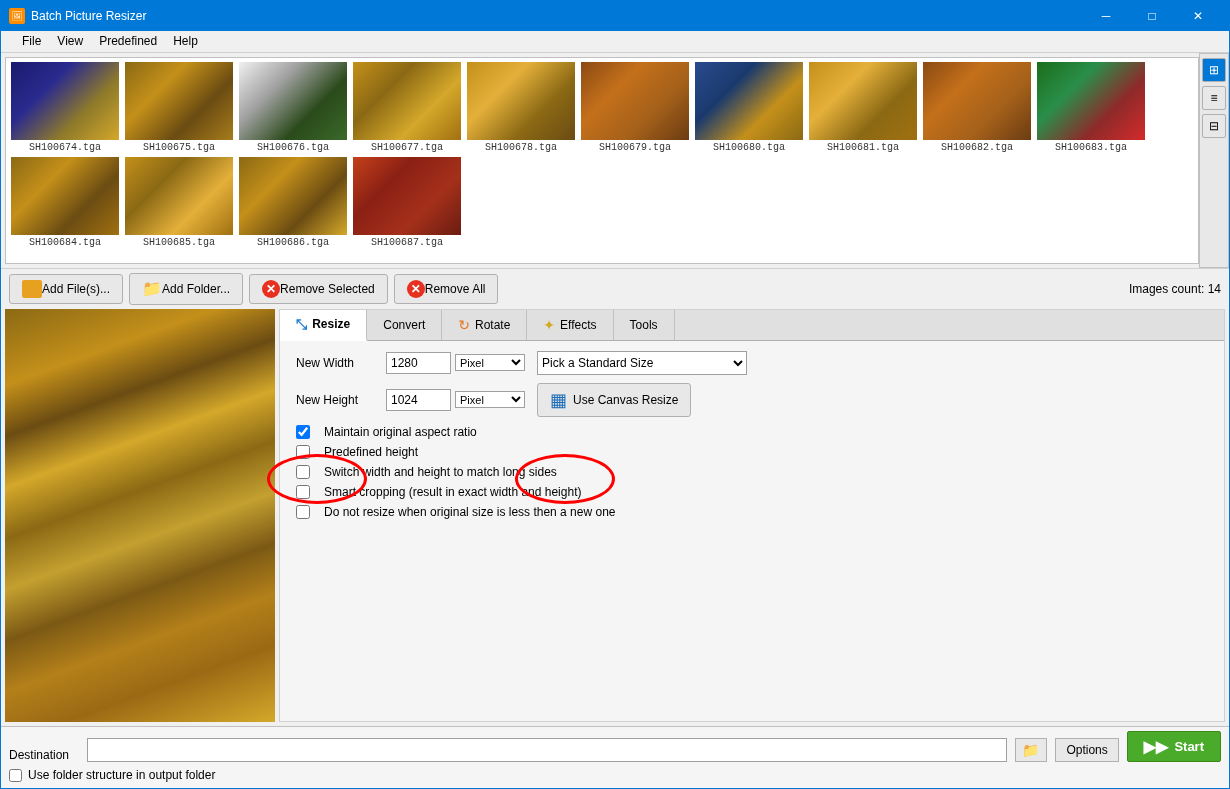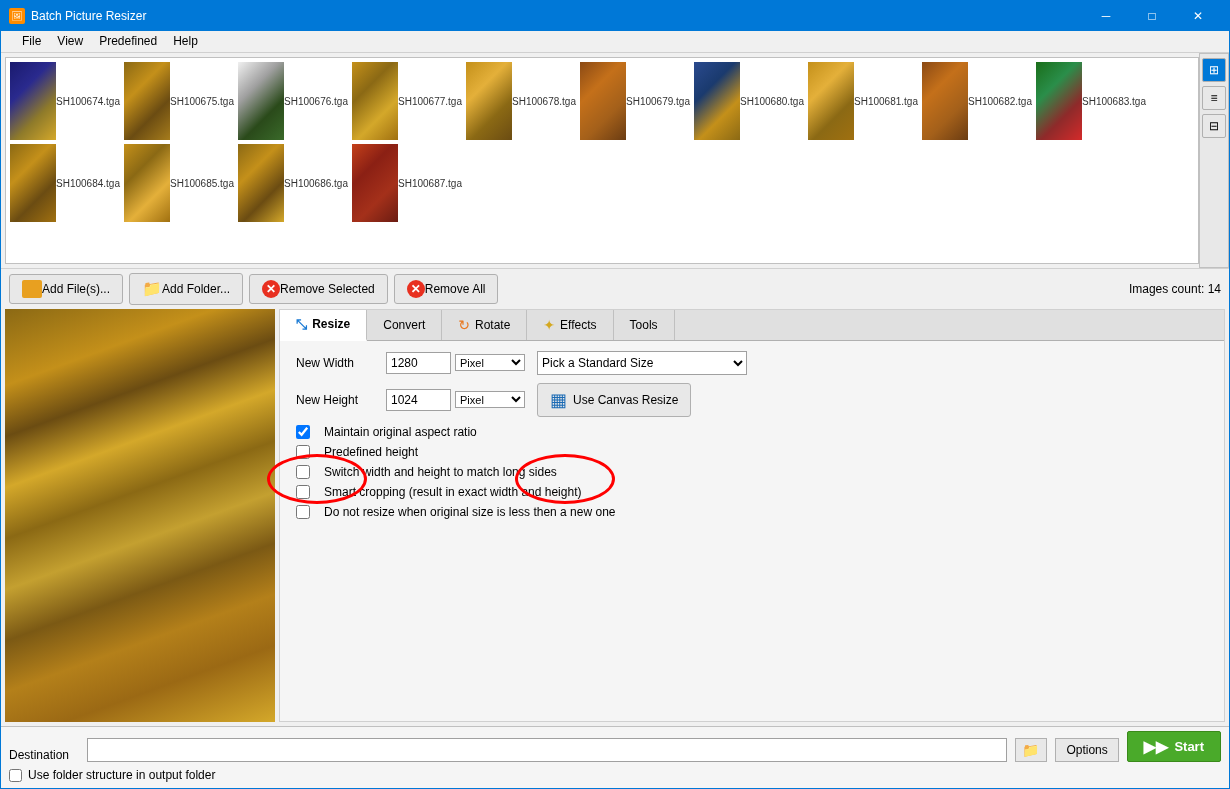--- a/index.html
+++ b/index.html
@@ -48,23 +48,25 @@
       overflow-y: auto;
       display: flex;
       flex-wrap: wrap;
       padding: 4px;
       gap: 4px;
       align-content: flex-start;
     }
 
     .thumb-item {
       display: flex;
+      flex-direction: column;
       align-items: center;
       width: 110px;
       cursor: pointer;
+      font-family: Liberation Mono, monospace;
     }
     .thumb-label {
       font-size: 10px;
       text-align: center;
       margin-top: 2px;
       color: #333;
     }
 
     
     .toolbar {

